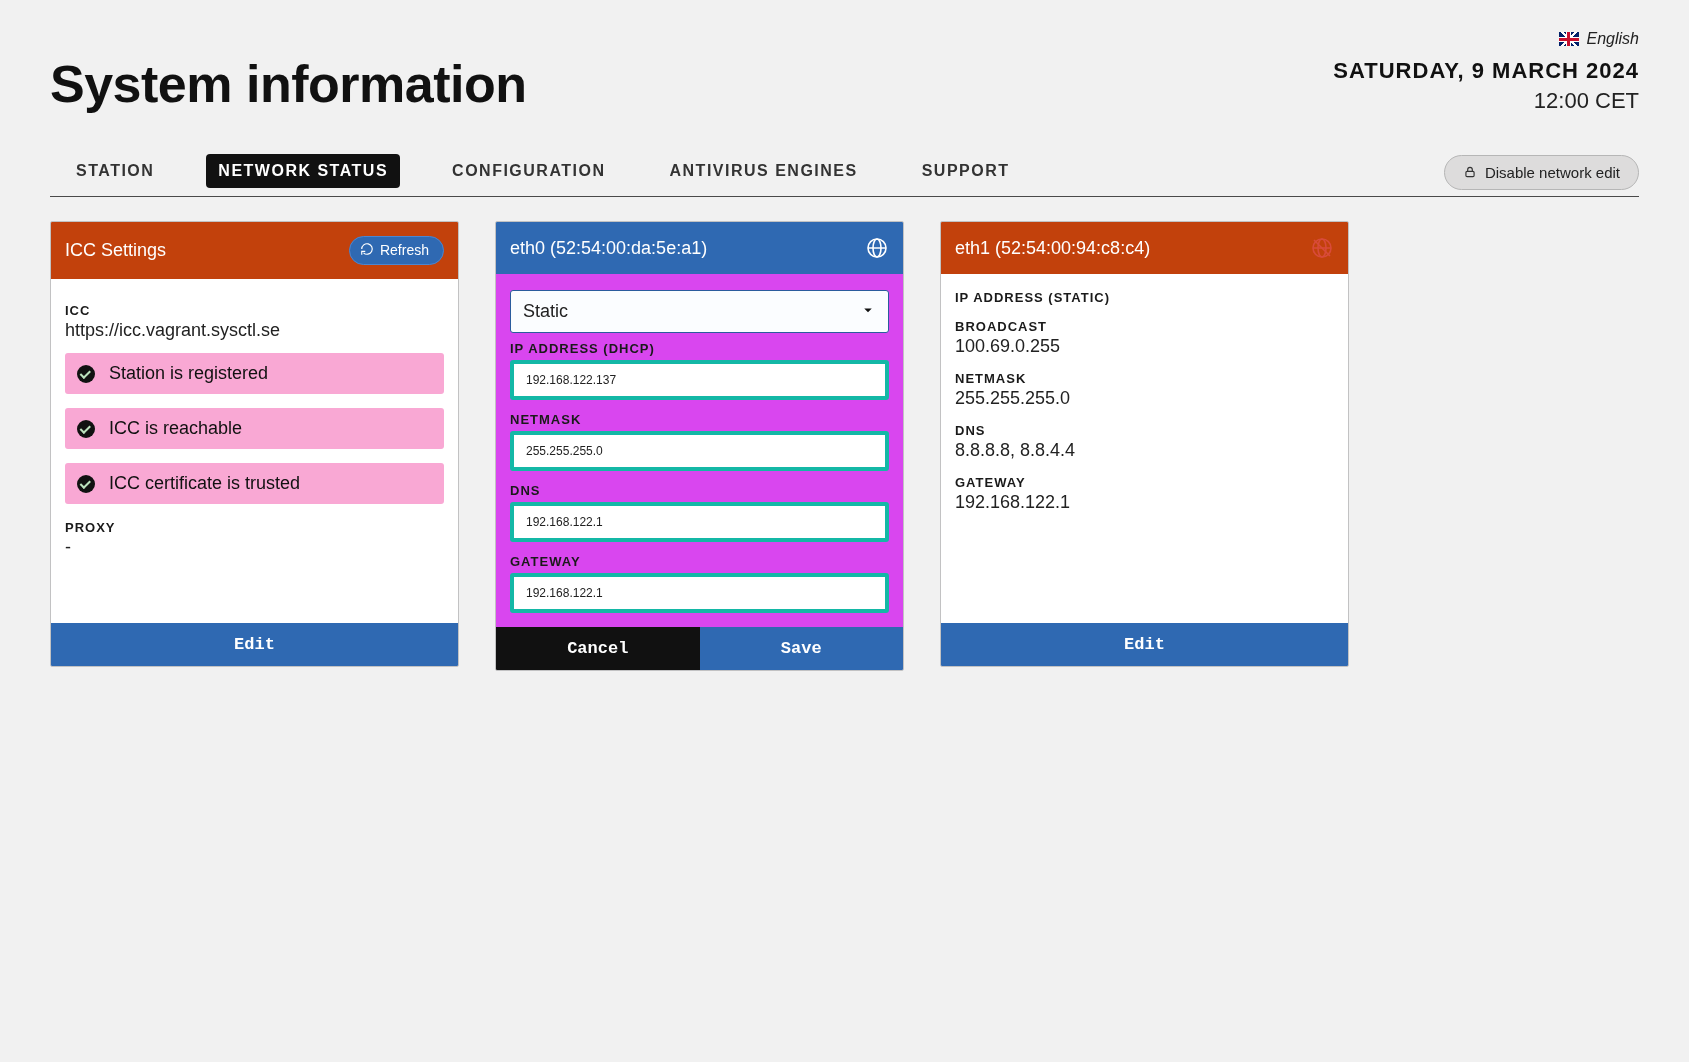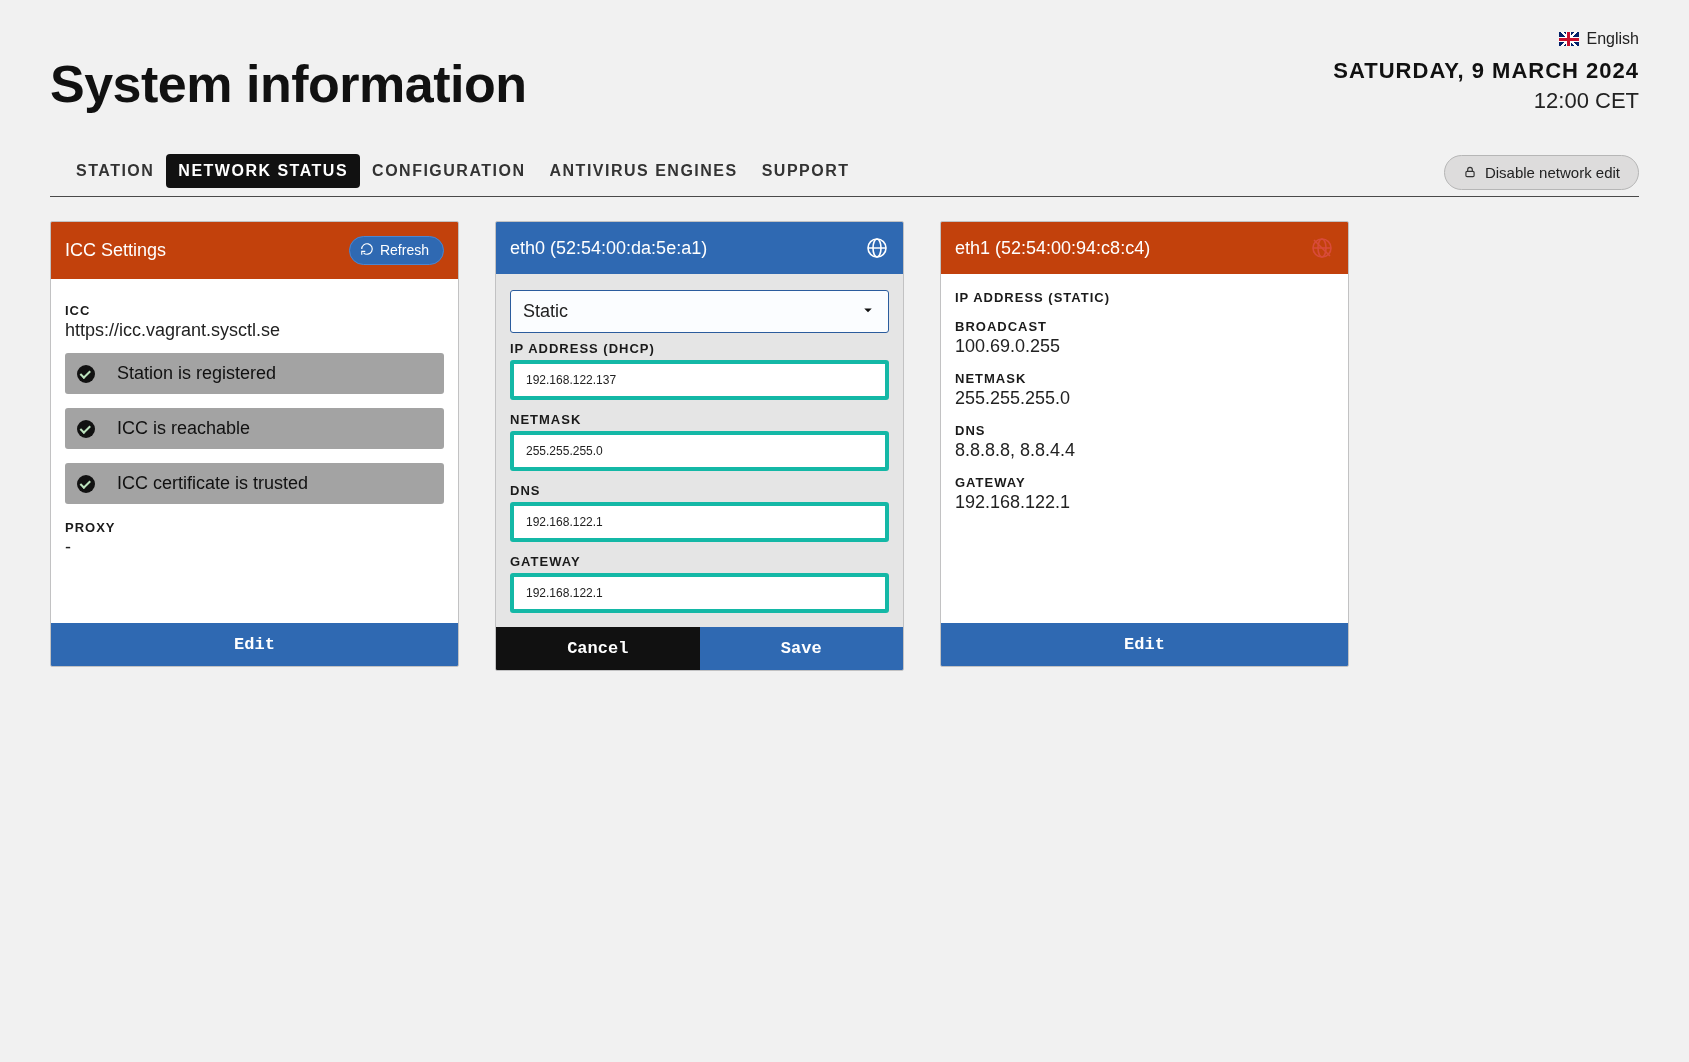--- a/index.html
+++ b/index.html
@@ -30,20 +30,21 @@
     text-align: right;
   }
   .lang-switch {
     display: inline-flex;
     align-items: center;
     gap: 8px;
     font-size: 16px;
     color: #222;
     margin-bottom: 10px;
     cursor: pointer;
+    font-style: italic;
   }
   .flag-uk {
     width: 20px; height: 14px;
     background:
       linear-gradient(#c8102e,#c8102e) center/100% 3px no-repeat,
       linear-gradient(#c8102e,#c8102e) center/3px 100% no-repeat,
       linear-gradient(#fff,#fff) center/100% 5px no-repeat,
       linear-gradient(#fff,#fff) center/5px 100% no-repeat,
       linear-gradient(45deg, transparent 45%, #fff 45%, #fff 55%, transparent 55%),
       linear-gradient(-45deg, transparent 45%, #fff 45%, #fff 55%, transparent 55%),
@@ -64,20 +65,21 @@
   }
 
   .tabs-row {
     display: flex;
     align-items: center;
     border-bottom: 1px solid #4a4a4a;
     padding-bottom: 0;
   }
   .tabs {
     display: flex;
+    gap: 40px;
     align-items: center;
     flex: 1;
     padding: 0 14px 8px 14px;
   }
   .tab {
     font-size: 16px;
     letter-spacing: 1.5px;
     font-weight: 600;
     color: #333;
     padding: 8px 12px;
@@ -147,43 +149,43 @@
   }
   .globe-icon, .globe-off-icon {
     width: 24px; height: 24px;
     display: inline-block;
   }
   .card-body {
     padding: 16px 14px 10px 14px;
     flex: 1;
   }
   .card-body.blue {
-    background: #e5e5e5;
+    background: #d946ef;
   }
   .field-label {
     font-size: 13px;
     font-weight: 800;
     letter-spacing: 1px;
     color: #1a1a1a;
     text-transform: uppercase;
     margin-top: 8px;
   }
   .field-value {
     font-size: 18px;
     color: #222;
     margin-top: 2px;
     margin-bottom: 12px;
   }
   .status-pill {
-    background: #a3a3a3;
+    background: #f9a8d4;
     border-radius: 3px;
     padding: 10px 12px;
     display: flex;
     align-items: center;
-    gap: 22px;
+    gap: 14px;
     margin-bottom: 14px;
     font-size: 18px;
   }
   .check-icon {
     width: 18px; height: 18px;
     background: #111;
     border-radius: 50%;
     display: inline-flex;
     align-items: center;
     justify-content: center;

